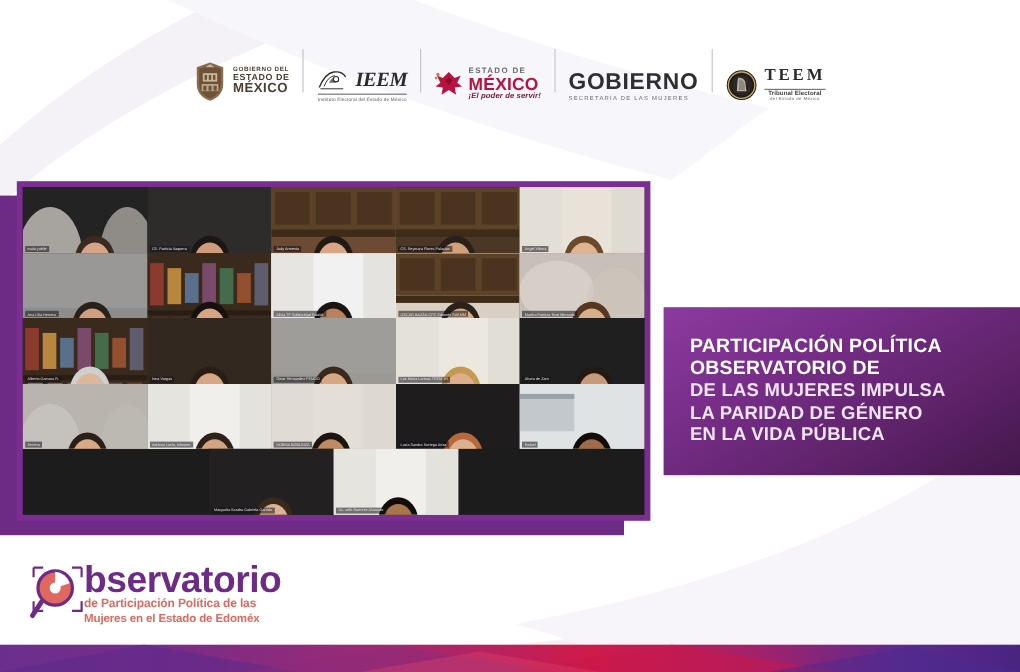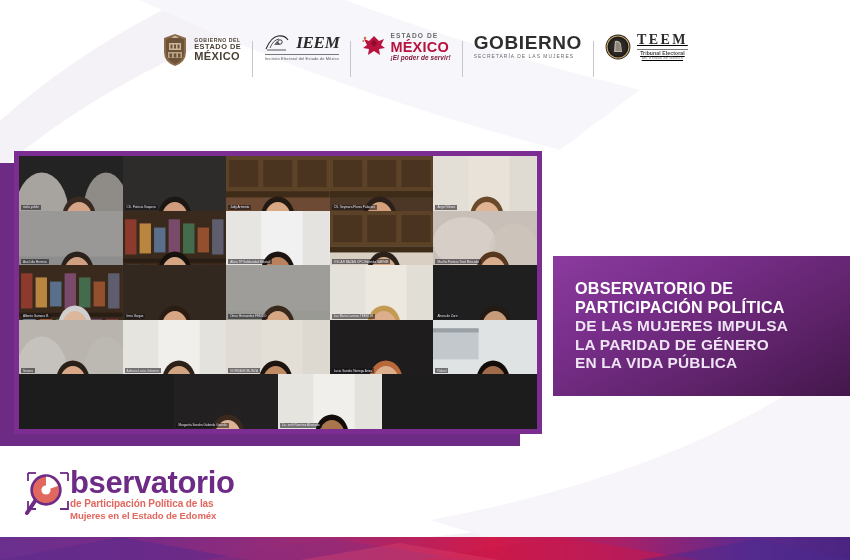--- a/index.html
+++ b/index.html
@@ -13,21 +13,21 @@
   
   #bg { position:absolute; inset:0; overflow:hidden; z-index:0; background:#ffffff; }
   #bg svg { position:absolute; inset:0; }
 
   
   #logo-strip {
     position:absolute; top:28px; left:0; width:850px; height:62px;
     display:flex; align-items:center; justify-content:center; gap:0px;
     z-index:6;
   }
-  .logo-cell { display:flex; align-items:flex-start; padding:0 11px; height:52px; }
+  .logo-cell { display:flex; align-items:flex-end; padding:0 11px; height:52px; }
   .logo-sep { width:1px; height:36px; background:#c9c4cc; }
 
   
   .gem-wrap { display:flex; align-items:center; gap:6px; }
   .gem-shield { width:26px; height:34px; }
   .gem-txt { line-height:1.05; color:#4a3f33; }
   .gem-txt .l1 { font-size:5.2px; font-weight:bold; letter-spacing:.55px; }
   .gem-txt .l2 { font-size:7.4px; font-weight:bold; letter-spacing:.5px; }
   .gem-txt .l3 { font-size:11px; font-weight:bold; letter-spacing:.4px; }
 
@@ -49,21 +49,21 @@
   .edomex-txt .e3 { font-size:6.4px; font-style:italic; font-weight:bold; color:#7a1030; letter-spacing:.1px; }
 
   
   .muj-wrap { line-height:1.05; }
   .muj-1 { font-size:19px; font-weight:bold; color:#2f2f2f; letter-spacing:.6px; }
   .muj-2 { font-size:4.9px; color:#6a6a6a; letter-spacing:1.05px; margin-top:1px; }
 
   
   .teem-wrap { display:flex; align-items:center; gap:6px; }
   .teem-seal { width:26px; height:26px; }
-  .teem-txt { line-height:1.05; text-align:center;text-decoration:underline; }
+  .teem-txt { line-height:1.05; text-align:center; }
   .teem-1 { font-family:"Liberation Serif", serif; font-size:14px; font-weight:bold;
             color:#2b2b2b; letter-spacing:2.4px; }
   .teem-rule { height:.8px; background:#7a7a7a; margin:1.5px 0; }
   .teem-2 { font-size:5.1px; font-weight:bold; color:#3d3d3d; letter-spacing:.1px; }
   .teem-3 { font-size:3.6px; color:#6a6a6a; letter-spacing:.35px; }
 
   
   #collage-shadow {
     position:absolute; left:0px; top:163px; width:520px; height:283px;
     background:#6d2b86; z-index:2;
@@ -617,22 +617,22 @@
      <ellipse cx="57" cy="59" rx="1.7" ry="1.5" fill="#2a201a"></ellipse>
      <path d="M 48.5 69 Q 52 71.5 55.5 69" stroke="#8a4c42" stroke-width="1.1" fill="none"></path>
           </svg>
           <div class="vname">Lic. seth Ramírez Alvarado</div>
         </div>
       </div>
     </div>
 </div>
 
 <div id="headline">
+  <div class="hl-bold">PARTICIPACIÓN POLÍTICA</div>
   <div class="hl-bold">OBSERVATORIO DE</div>
-  <div class="hl-bold">PARTICIPACIÓN POLÍTICA</div>
   <div class="hl-light">DE LAS MUJERES IMPULSA</div>
   <div class="hl-light">LA PARIDAD DE GÉNERO</div>
   <div class="hl-light">EN LA VIDA PÚBLICA</div>
 </div>
 
 <div id="obs-logo">
   <svg id="obs-mark" viewBox="0 0 52 54">
     <path d="M6 4 L14 4" stroke="#6d2b86" stroke-width="1.8" fill="none"></path>
     <path d="M6 4 L6 12" stroke="#6d2b86" stroke-width="1.8" fill="none"></path>
     <path d="M38 4 L46 4" stroke="#6d2b86" stroke-width="1.8" fill="none"></path>

